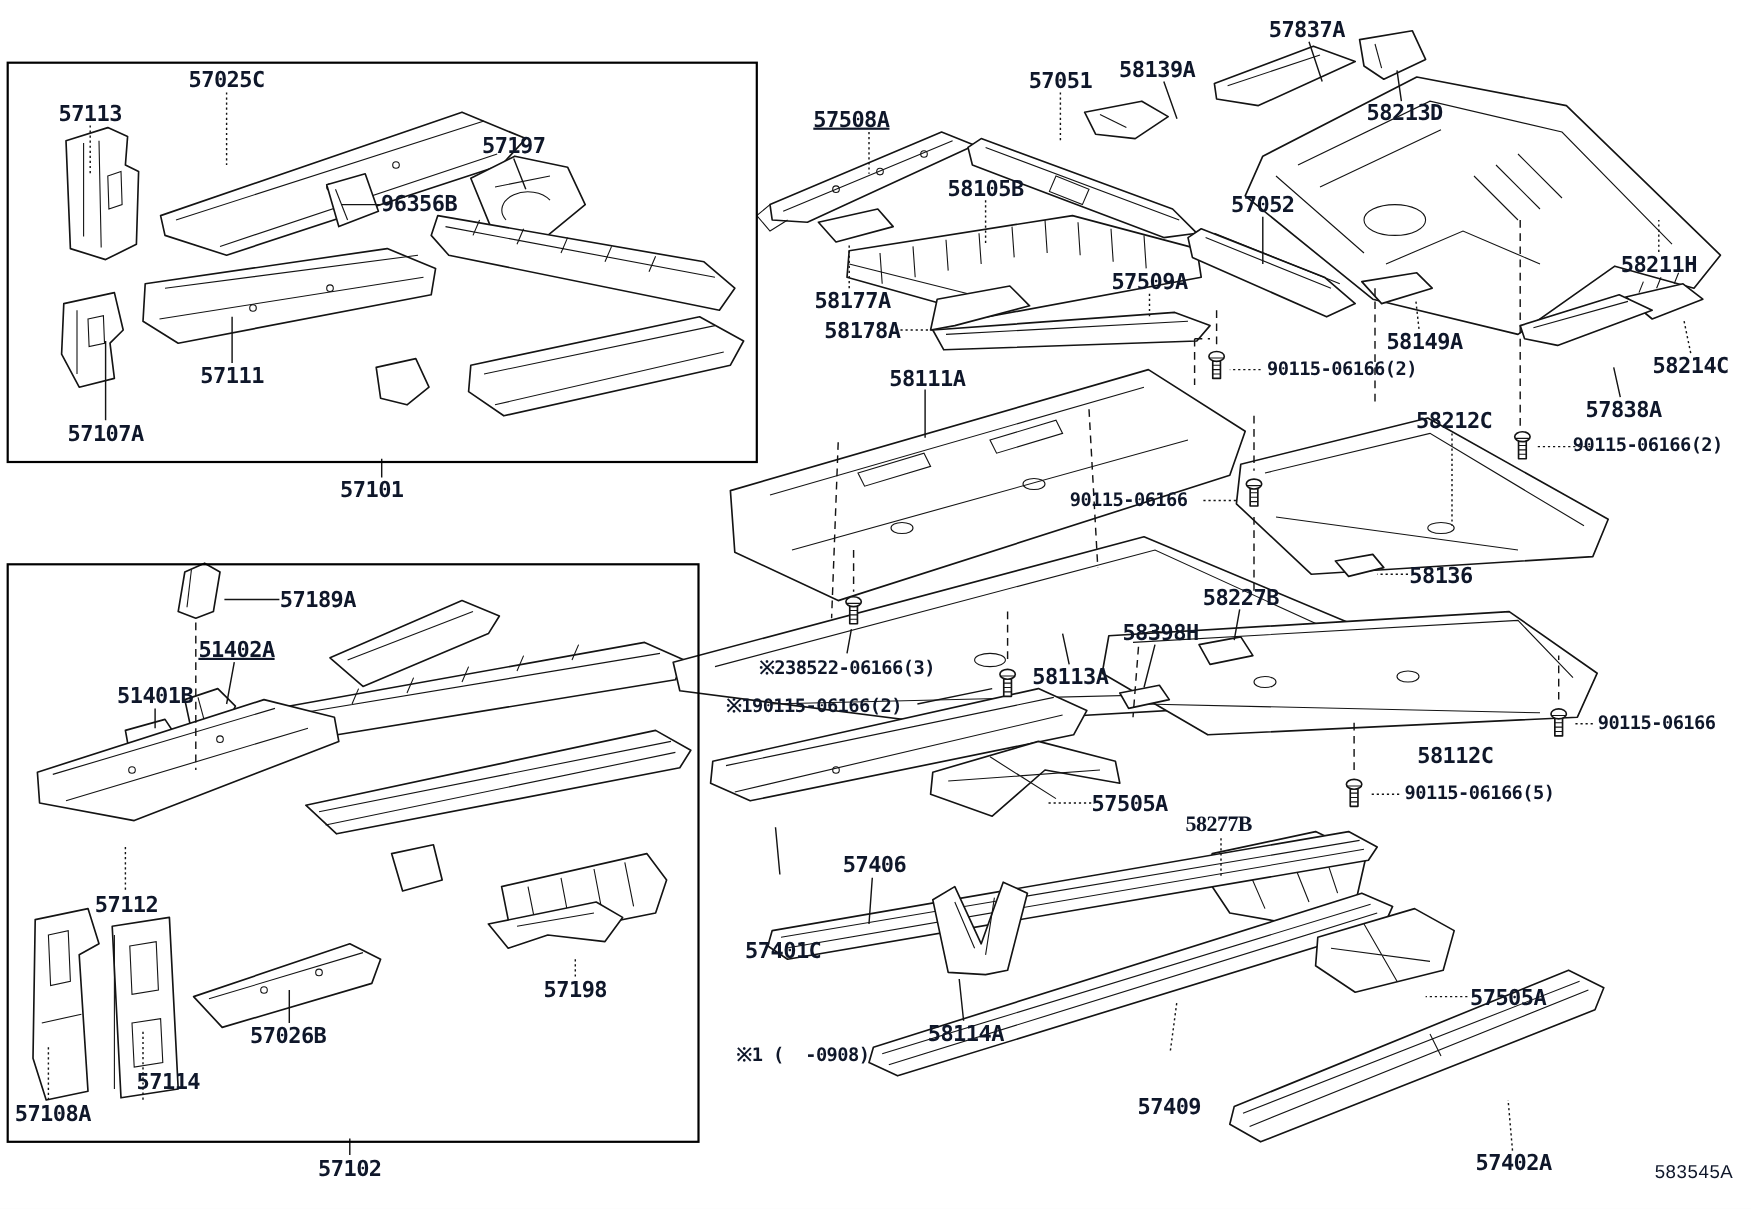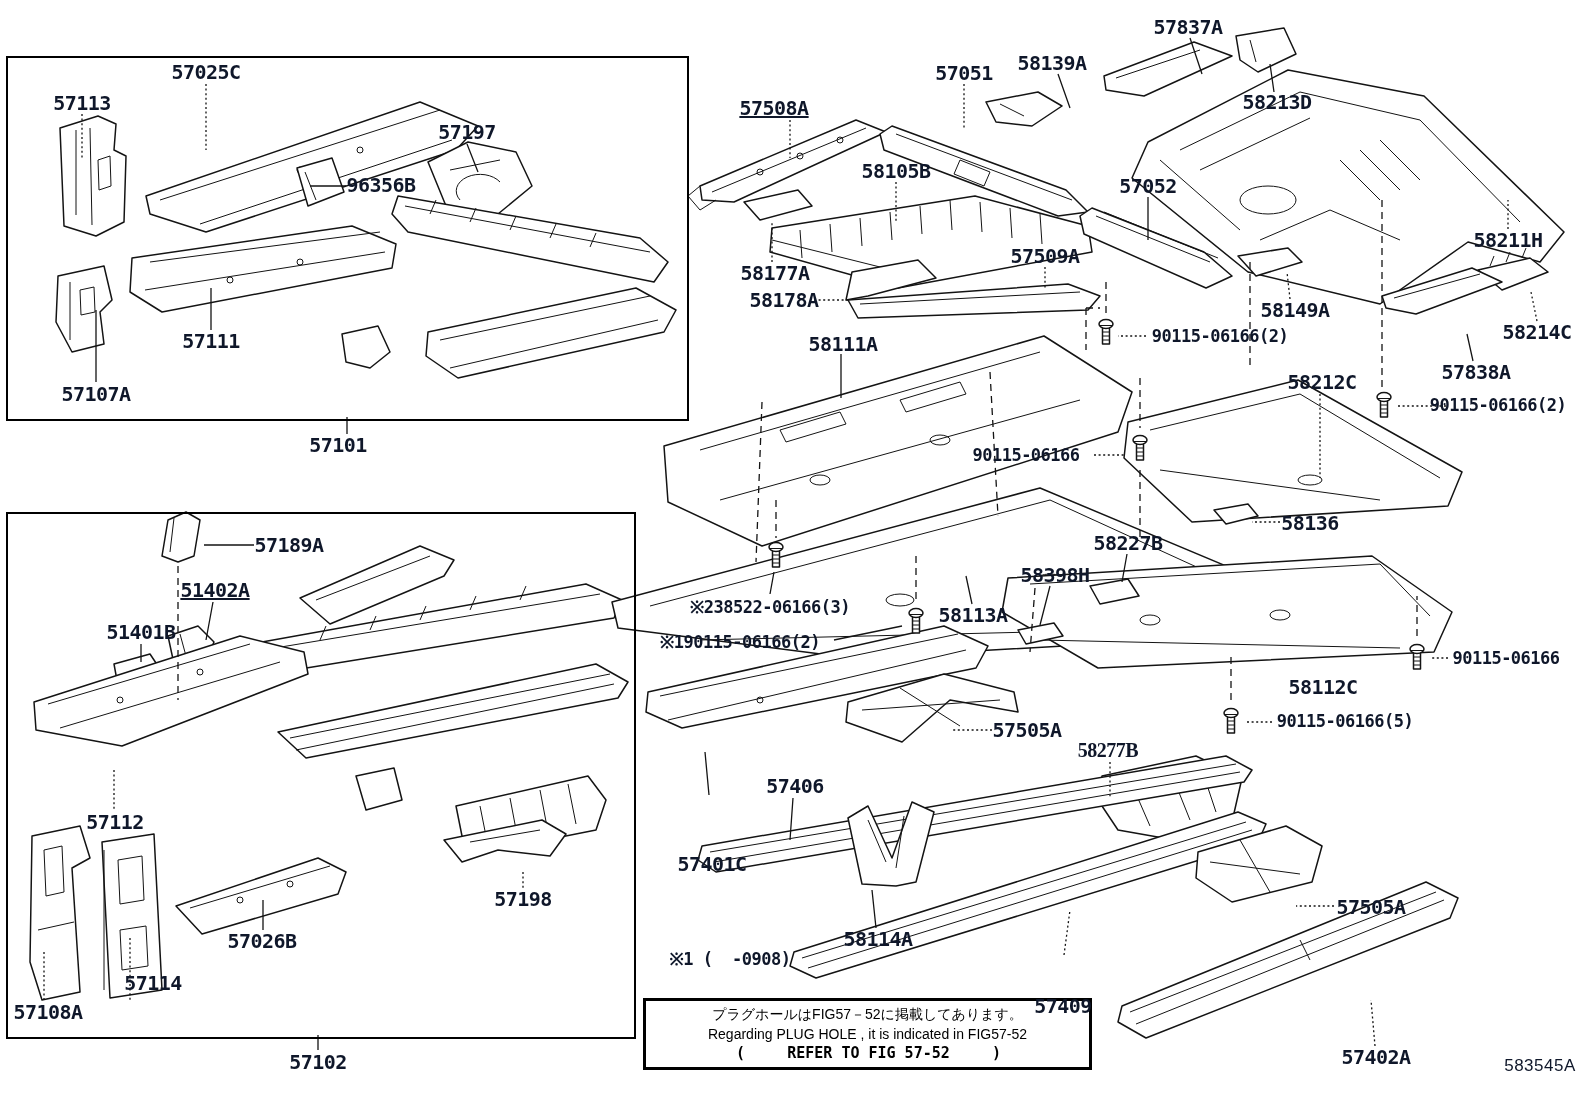--- a/index.html
+++ b/index.html
@@ -173,29 +173,20 @@
       <use href="#screw" x="776" y="556"></use>
       <use href="#screw" x="916" y="622"></use>
       <use href="#screw" x="1384" y="406"></use>
       <use href="#screw" x="1231" y="722"></use>
       <use href="#screw" x="1417" y="658"></use>
     </svg>
 
   <div class="assembly-box box-57101"></div>
   <div class="assembly-box box-57102"></div>
 
-  <div class="note-box">
-    <div class="note-line">プラグホールはFIG57－52に掲載してあります。</div>
-    <div class="note-line">Regarding PLUG HOLE , it is indicated in FIG57-52</div>
-    <div class="note-ref">
-      <span>(</span>
-      <span>REFER TO FIG 57-52</span>
-      <span>)</span>
-    </div>
-  </div>
 <div class="lbl part" style="left: 206px; top: 72px;">57025C</div>
     <div class="lbl part" style="left: 82px; top: 103px;">57113</div>
     <div class="lbl part" style="left: 467px; top: 132px;">57197</div>
     <div class="lbl part" style="left: 381px; top: 185px;">96356B</div>
     <div class="lbl part" style="left: 211px; top: 341px;">57111</div>
     <div class="lbl part" style="left: 96px; top: 394px;">57107A</div>
     <div class="lbl part" style="left: 338px; top: 445px;">57101</div>
     <div class="lbl part" style="left: 289px; top: 545px;">57189A</div>
     <div class="lbl part" style="left: 215px; top: 590px; text-decoration: underline;">51402A</div>
     <div class="lbl part" style="left: 141px; top: 632px;">51401B</div>

